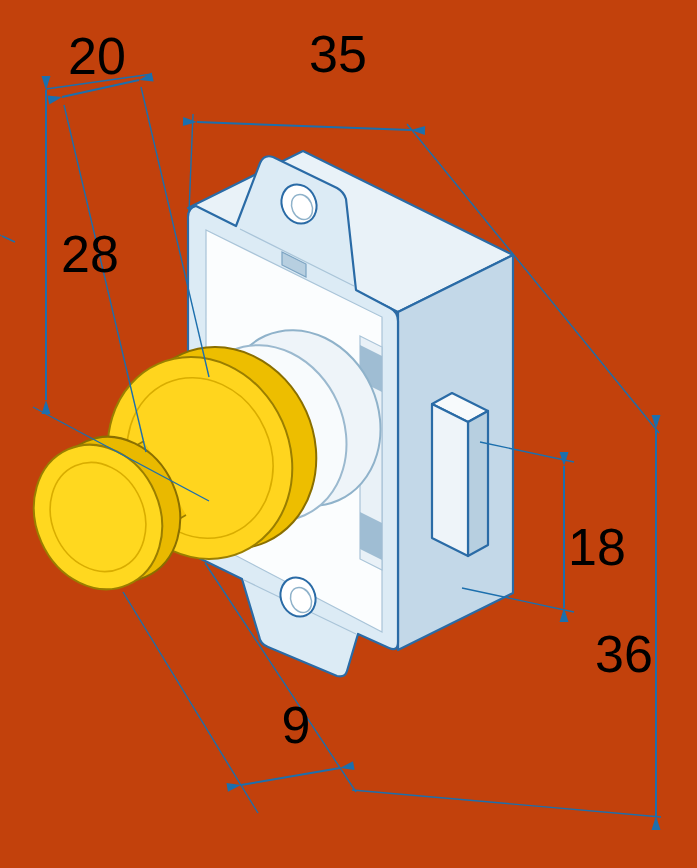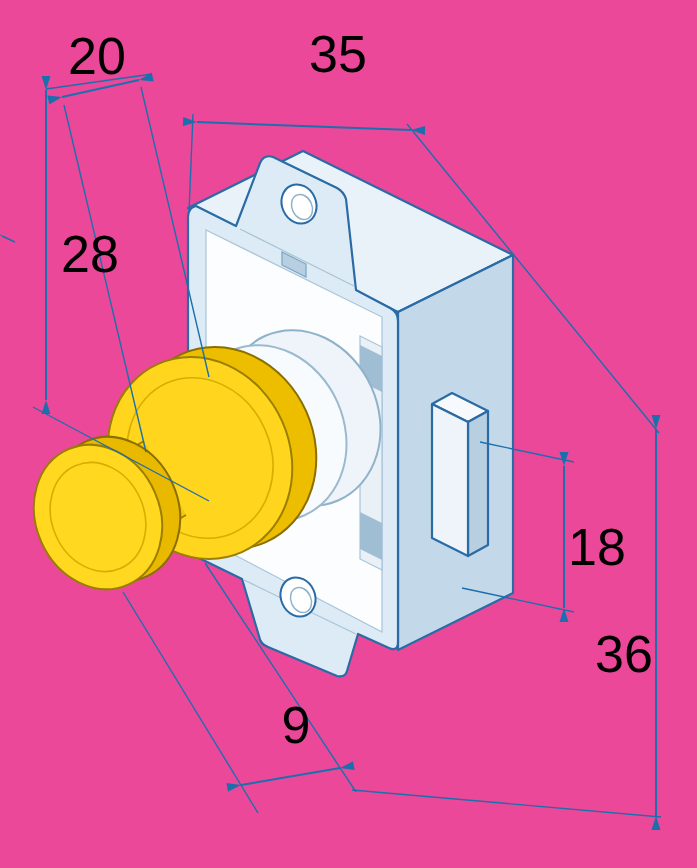--- a/index.html
+++ b/index.html
@@ -4,21 +4,21 @@
 <style>
   html, body {
     margin: 0;
     padding: 0;
     background: #ffffff;
   }
   .stage {
     position: relative;
     width: 697px;
     height: 868px;
-    background: #ec4899;
+    background: #c2410c;
     overflow: hidden;
     font-family: "Liberation Sans", sans-serif;
   }
   svg { display: block; }
   .dim-line {
     stroke: #1c6fad;
     stroke-width: 2;
     fill: none;
   }
   .ext-line {

